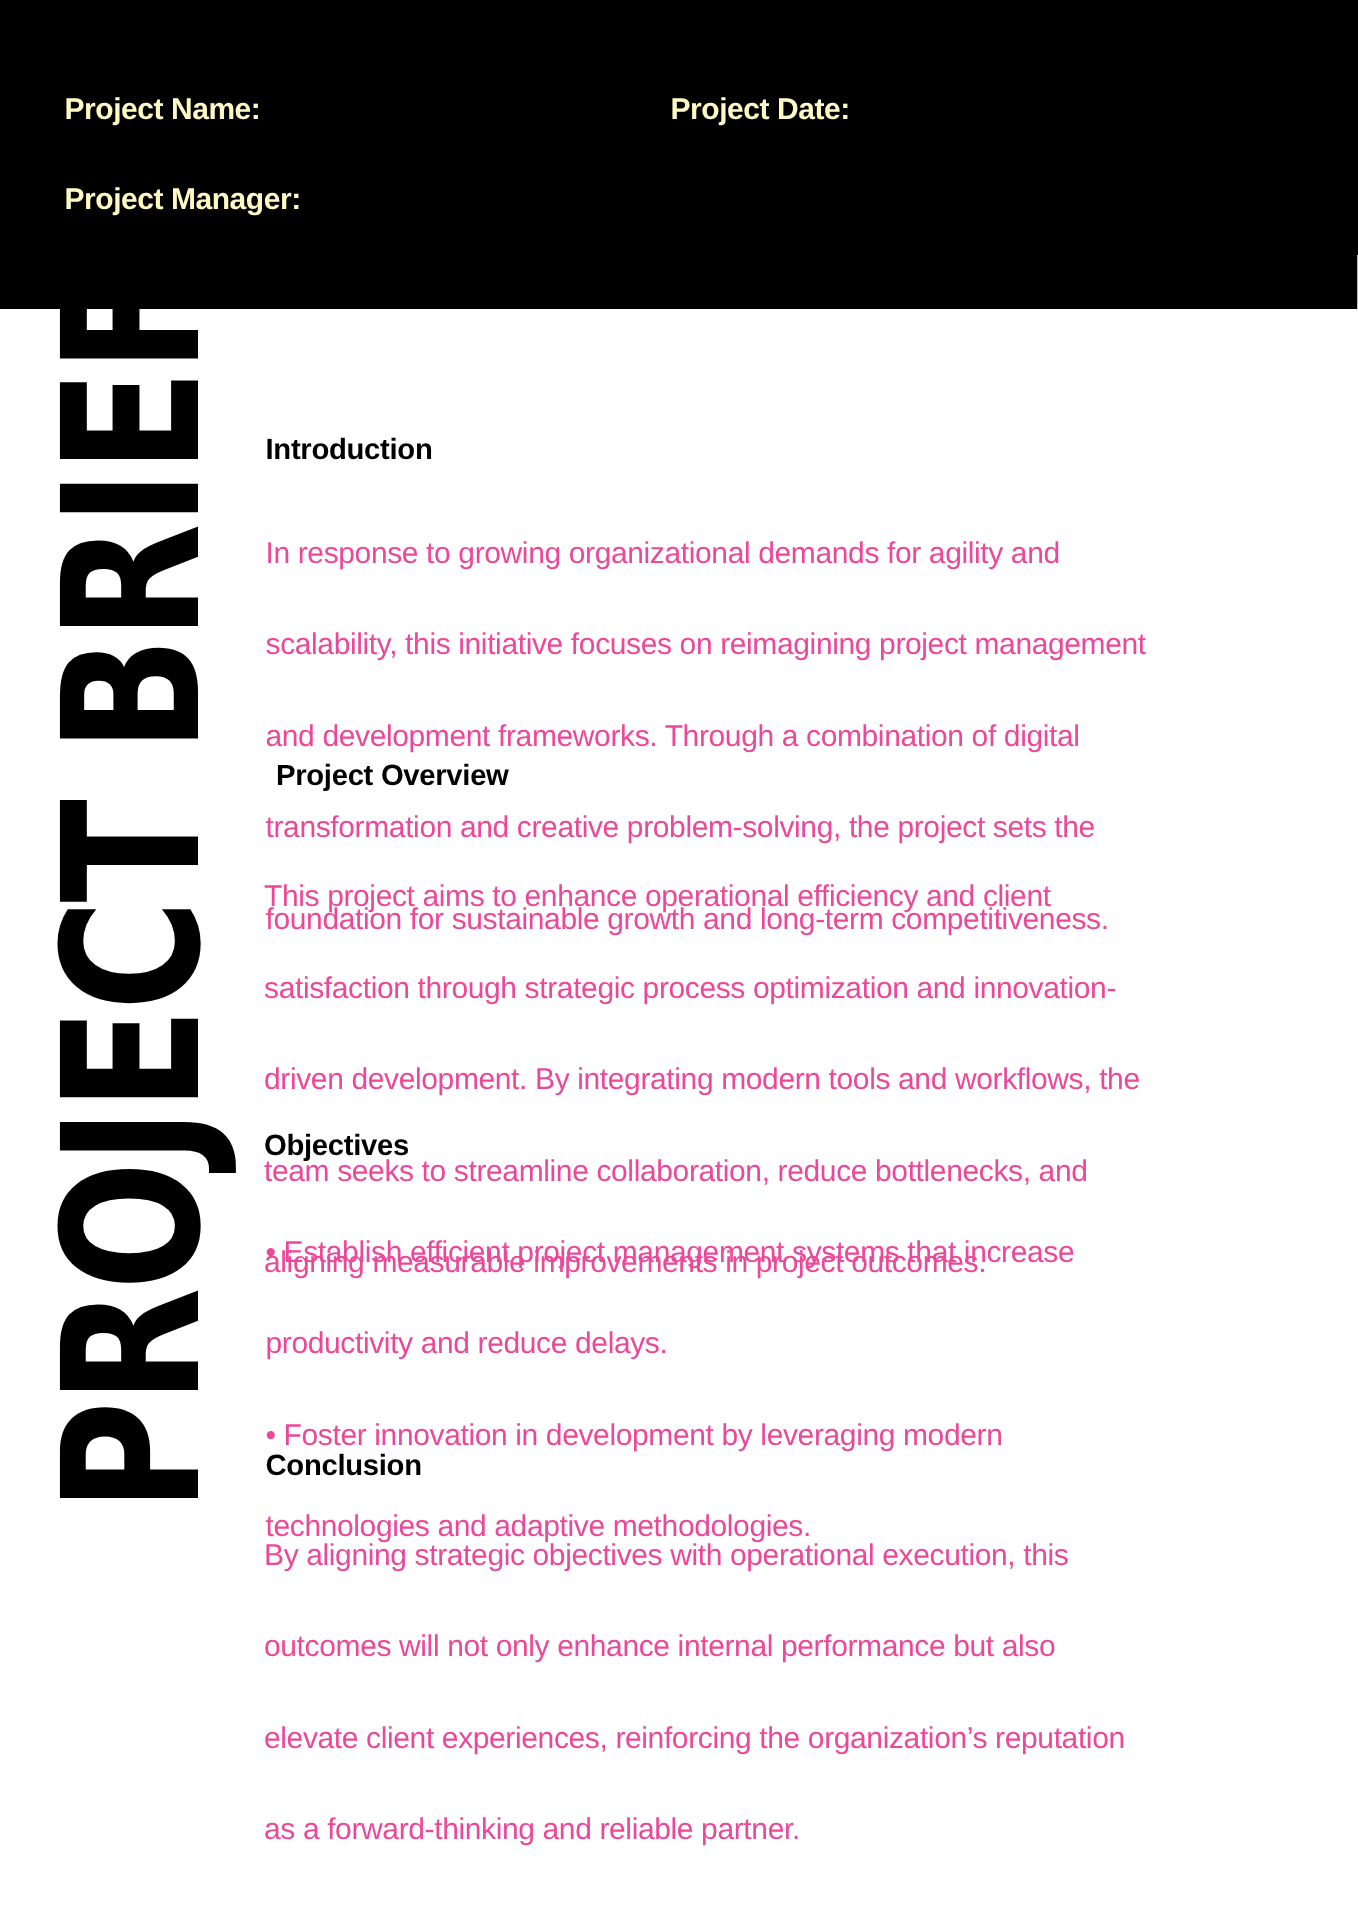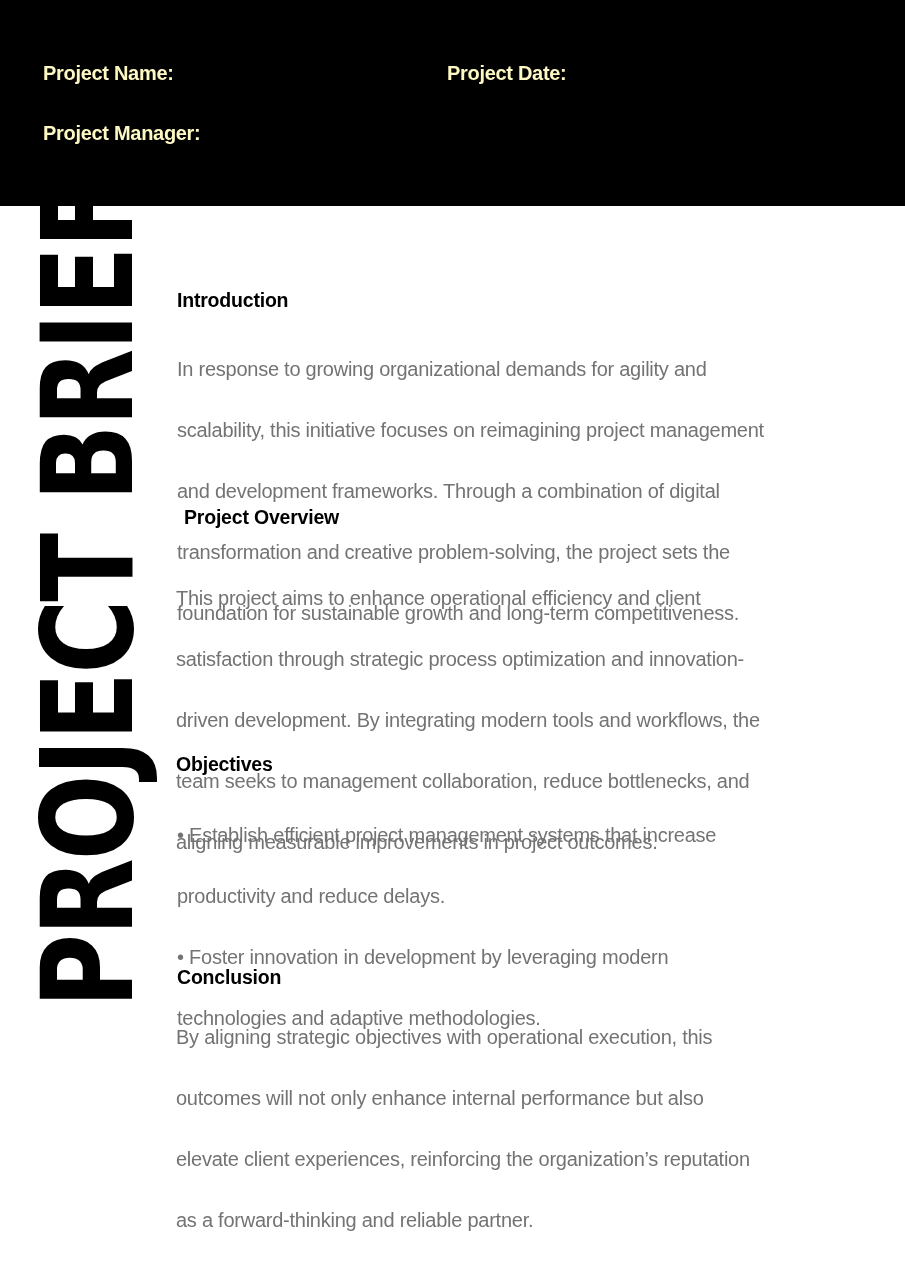--- a/index.html
+++ b/index.html
@@ -25,21 +25,21 @@
       white-space: nowrap; color: #000000;
       height: 96px;
     }
     .vtitle span { display: inline-block; transform: scaleY(1.25); transform-origin: 50% 50%; }
     .section-title {
       position: absolute; font-weight: bold; font-size: 19.5px;
       letter-spacing: -0.2px; white-space: nowrap; color: #000;
     }
     .para {
       position: absolute; font-size: 20px; line-height: 30.4px;
-      letter-spacing: -0.25px; color: #737373; white-space: pre-line;
+      letter-spacing: -0.25px; color: #ec4899; white-space: pre-line;
     }
     .para .line { display: block; white-space: nowrap; }
   </style>
 </head>
 <body>
 
 <div class="header">
   <div class="hlabel" style="left:43px; top:62px;">Project Name:</div>
   <div class="hlabel" style="left:447px; top:62px;">Project Date:</div>
   <div class="hlabel" style="left:43px; top:122px;">Project Manager:</div>
@@ -54,21 +54,21 @@
   <span class="line">and development frameworks. Through a combination of digital</span>
   <span class="line">transformation and creative problem-solving, the project sets the</span>
   <span class="line">foundation for sustainable growth and long-term competitiveness.</span>
 </div>
 
 <div class="section-title" style="left:184px; top:506px;">Project Overview</div>
 <div class="para" style="left:176px; top:553px;">
   <span class="line">This project aims to enhance operational efficiency and client</span>
   <span class="line">satisfaction through strategic process optimization and innovation-</span>
   <span class="line">driven development. By integrating modern tools and workflows, the</span>
-  <span class="line">team seeks to management collaboration, reduce bottlenecks, and</span>
+  <span class="line">team seeks to streamline collaboration, reduce bottlenecks, and</span>
   <span class="line">aligning measurable improvements in project outcomes.</span>
 </div>
 
 <div class="section-title" style="left:176px; top:753px;">Objectives</div>
 <div class="para" style="left:177px; top:790px;">
   <span class="line">• Establish efficient project management systems that increase</span>
   <span class="line">productivity and reduce delays.</span>
   <span class="line">• Foster innovation in development by leveraging modern</span>
   <span class="line">technologies and adaptive methodologies.</span>
 </div>

